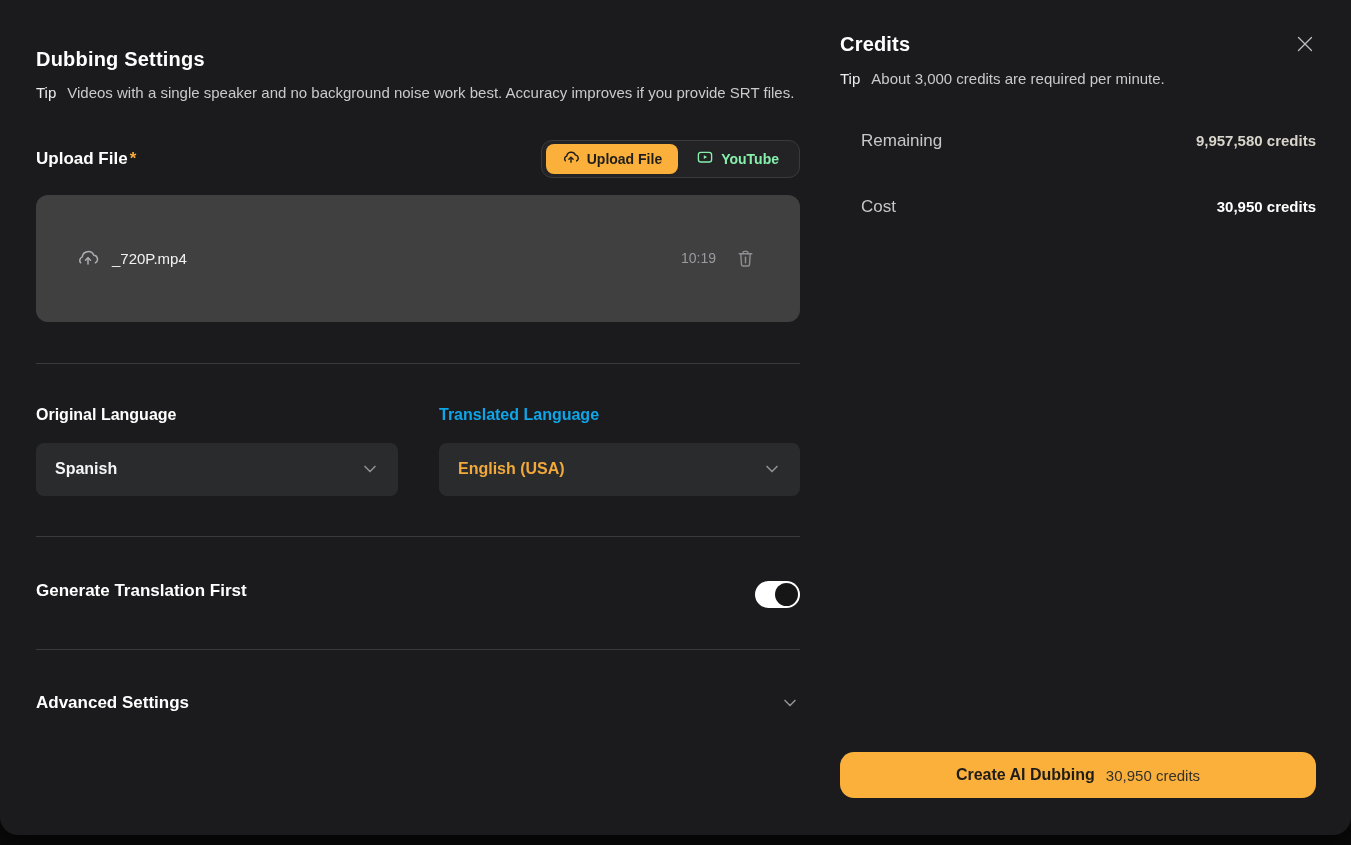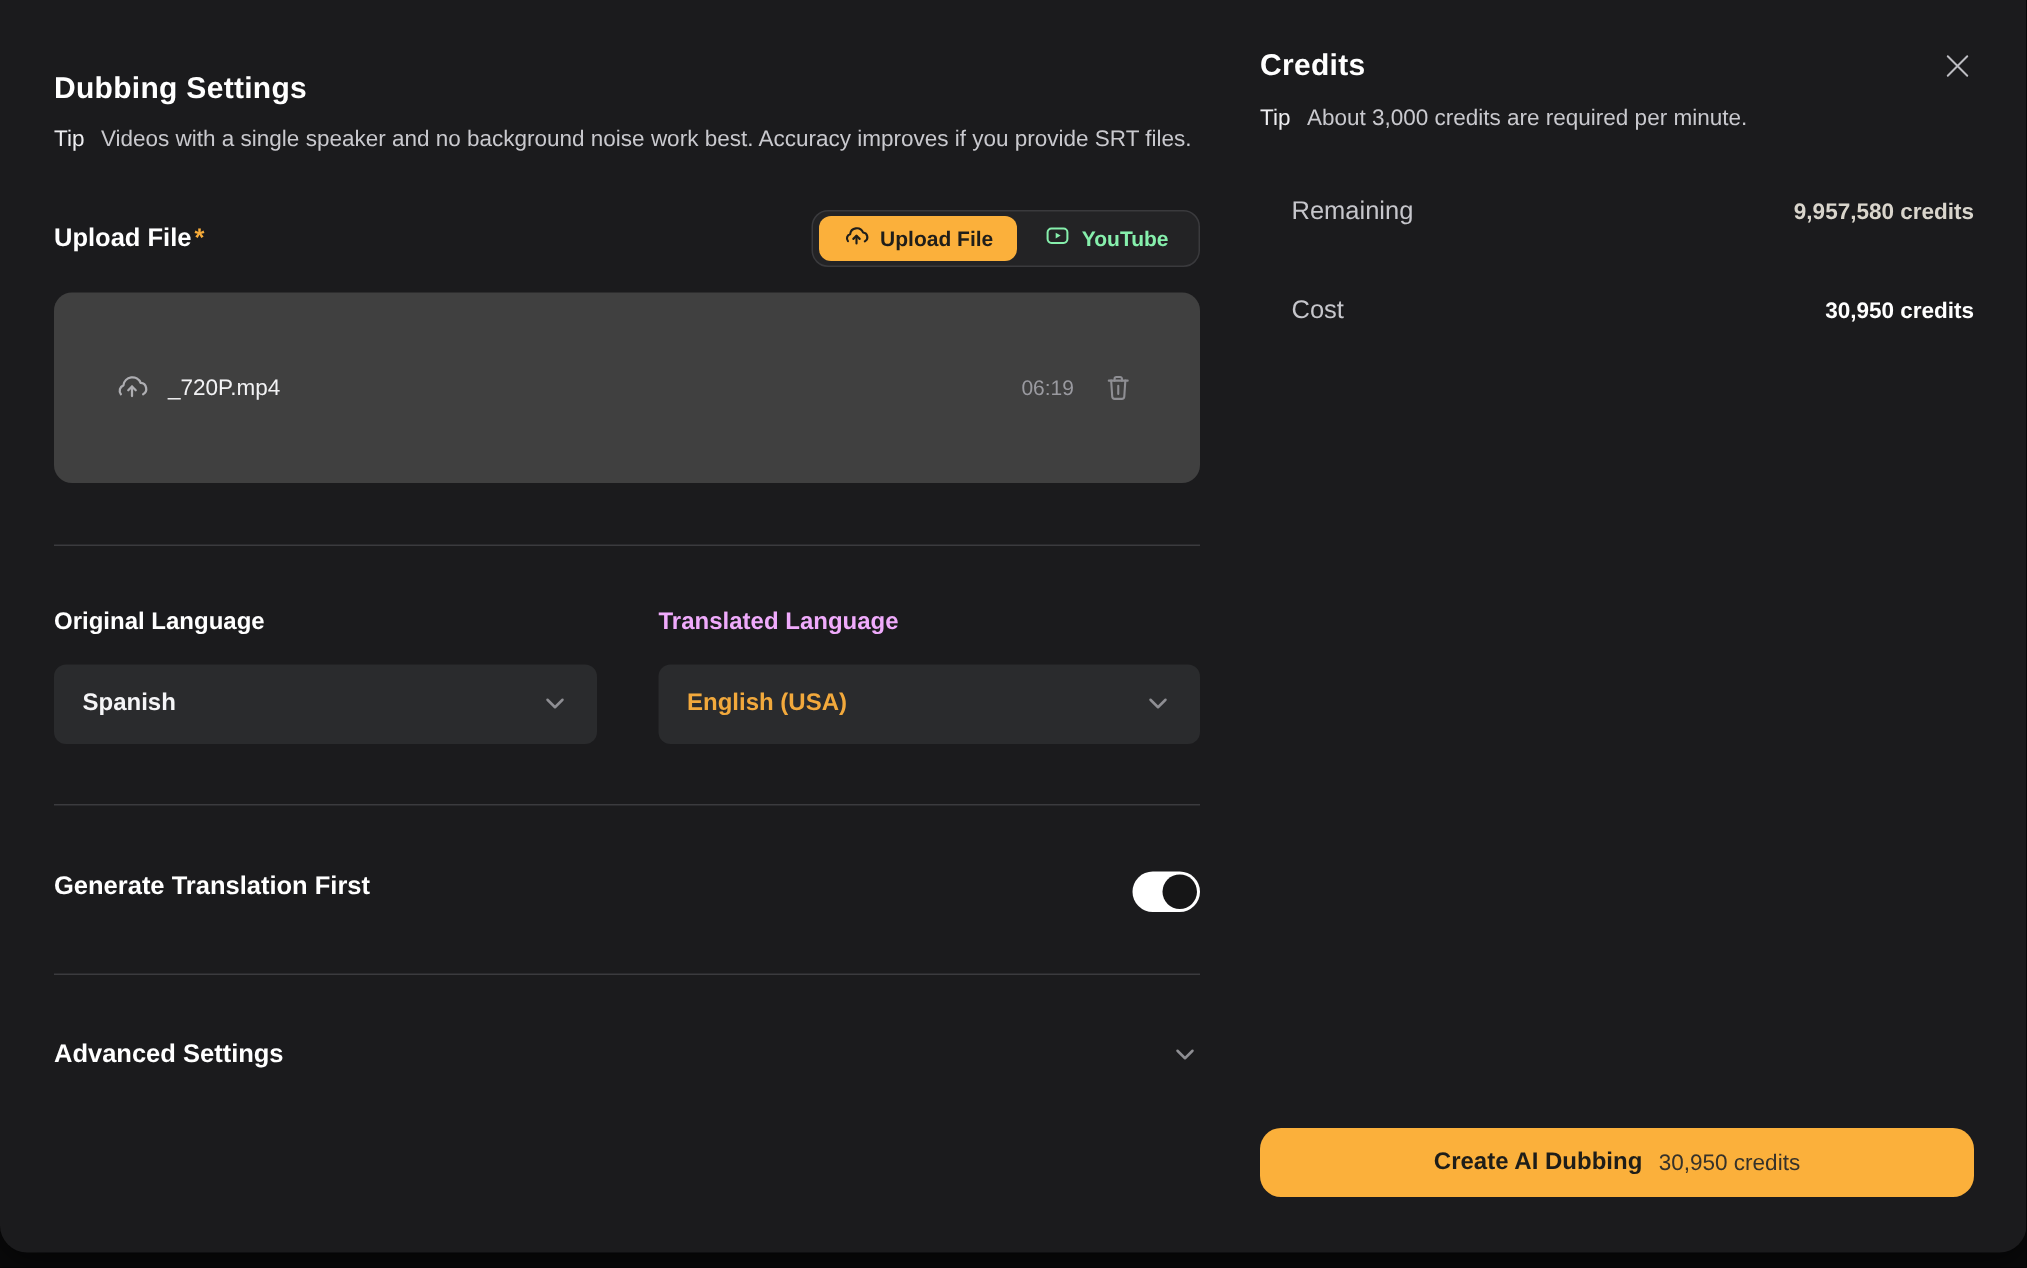--- a/index.html
+++ b/index.html
@@ -52,21 +52,21 @@
   }
   .trash-btn svg { width:21px; height:21px; }
 
   .divider { height:1px; background:#3b3b3e; }
   .div-1 { margin-top:41px; }
   .div-2 { margin-top:40px; }
   .div-3 { margin-top:40px; }
 
   .lang-grid { margin-top:42px; display:grid; grid-template-columns:362px 361px; column-gap:41px; }
   .lang-label { font-size:16px; font-weight:700; color:#ffffff; }
-  .lang-label.accent { color:#f0abfc; }
+  .lang-label.accent { color:#0ea5e9; }
   .dropdown {
     margin-top:19px; height:53px; border-radius:8px; background:#2a2b2d;
     display:flex; align-items:center; justify-content:space-between;
     padding:0 18px 0 19px; cursor:pointer;
   }
   .dropdown .dd-value { font-size:16px; font-weight:700; color:#f5f5f7; }
   .dropdown.accent-dd .dd-value { color:#f2a93c; }
   .chev { width:20px; height:20px; color:#8e8e93; flex:0 0 auto; }
 
   .row-between { display:flex; justify-content:space-between; }
@@ -156,21 +156,21 @@
 
       <div class="file-card">
         <span class="cloud-icon">
           <svg viewBox="0 0 24 24" fill="none" stroke="currentColor" stroke-width="1.5" stroke-linecap="round" stroke-linejoin="round">
             <path d="M19.4 16.8a4 4 0 0 0-1.6-7.5 6 6 0 0 0-11.5 1.6A3.8 3.8 0 0 0 4.6 16.8"></path>
             <path d="M12 11.8V18"></path>
             <path d="M9.5 14.2l2.5-2.5 2.5 2.5"></path>
           </svg>
         </span>
         <span class="file-name">_720P.mp4</span>
-        <span class="file-duration">06:19</span>
+        <span class="file-duration">10:19</span>
         <button class="trash-btn">
           <span style="display:flex;">
             <svg viewBox="0 0 24 24" fill="none" stroke="currentColor" stroke-width="1.6" stroke-linecap="round" stroke-linejoin="round">
               <path d="M4.8 6.6h14.4"></path>
               <path d="M9.2 6.6V5.2A1.4 1.4 0 0 1 10.6 3.8h2.8a1.4 1.4 0 0 1 1.4 1.4v1.4"></path>
               <path d="M6.6 6.6l.8 12.1a1.9 1.9 0 0 0 1.9 1.8h5.4a1.9 1.9 0 0 0 1.9-1.8l.8-12.1"></path>
               <path d="M12 10.6v6.2"></path>
             </svg>
           </span>
         </button>

